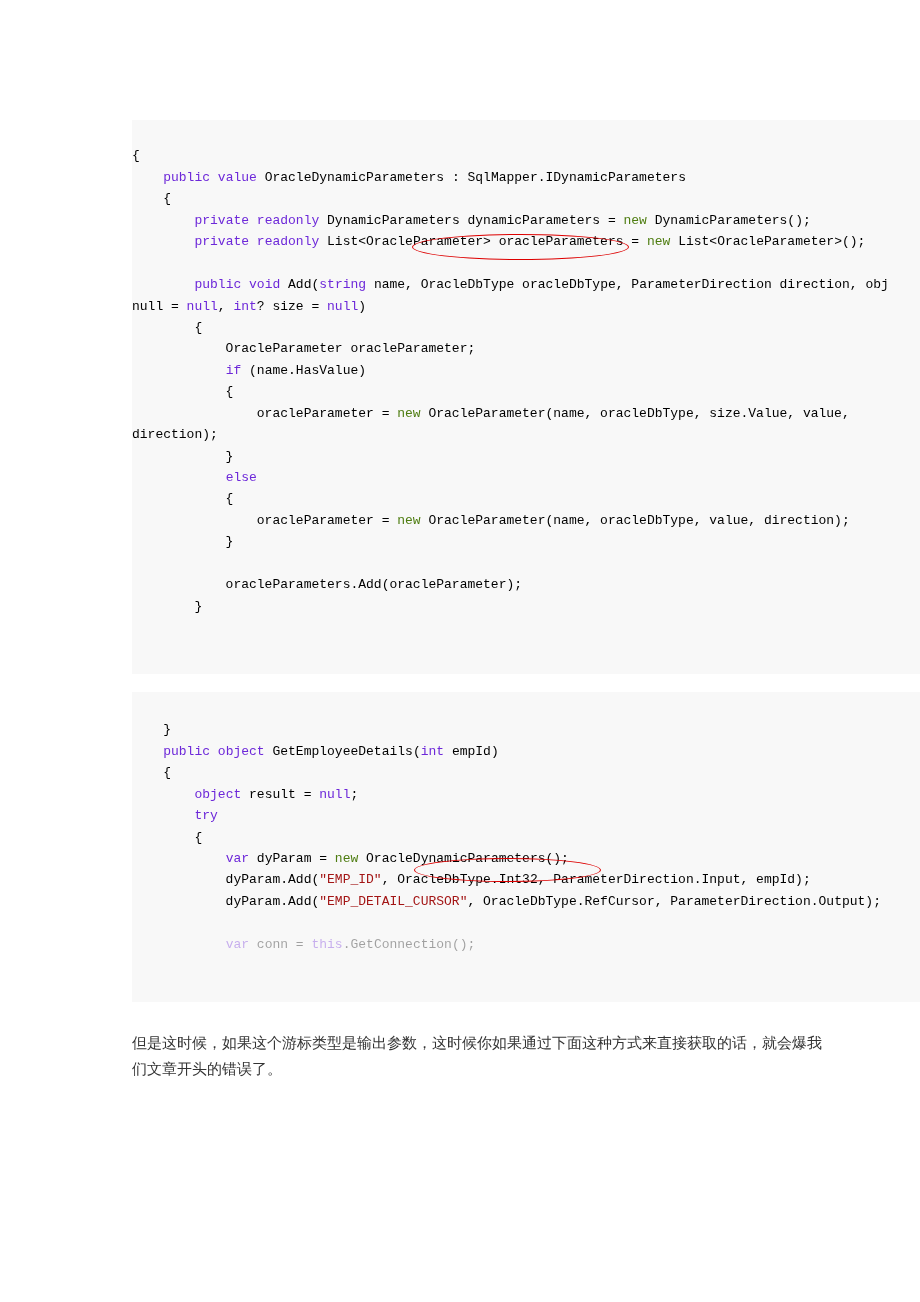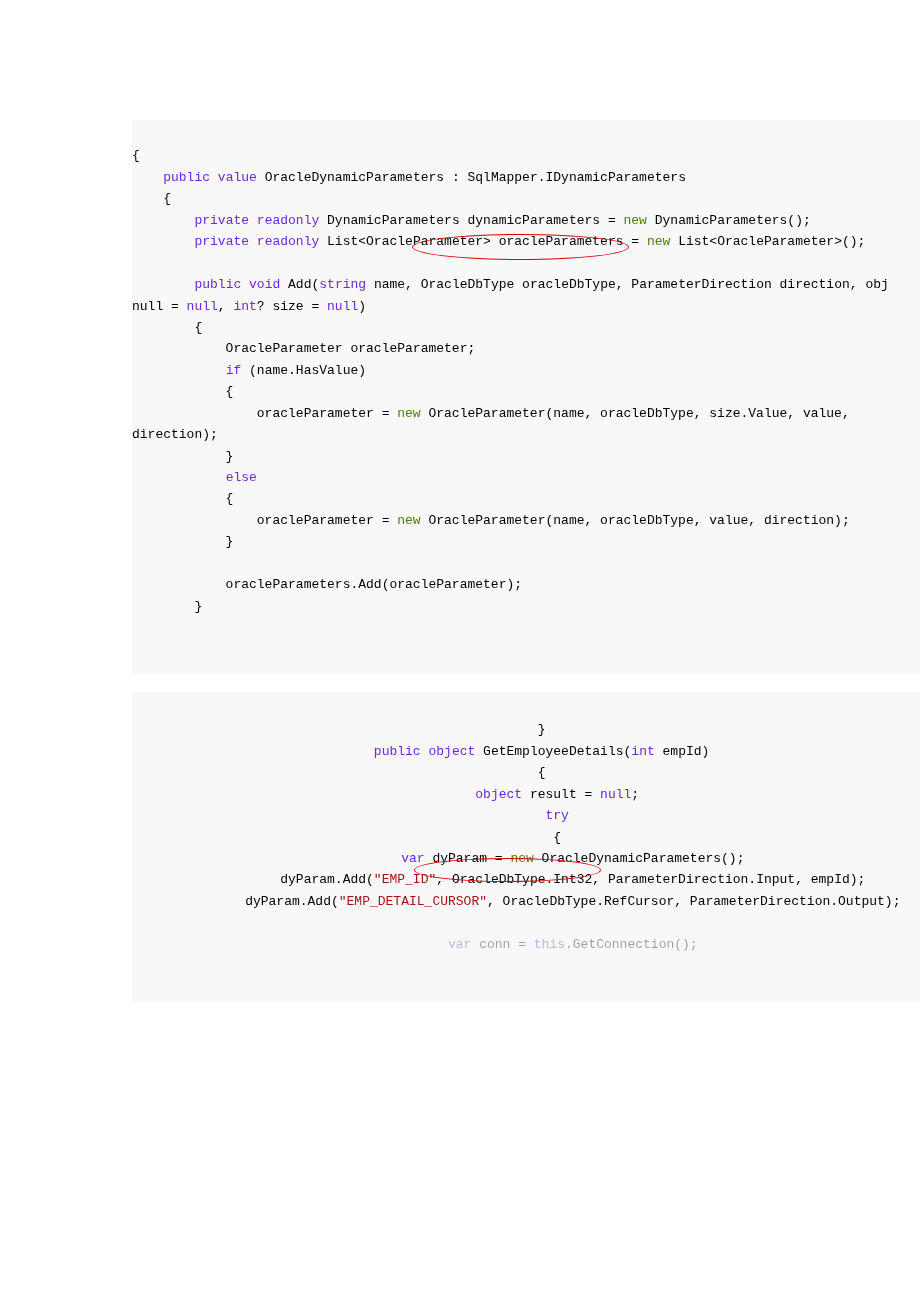--- a/index.html
+++ b/index.html
@@ -23,21 +23,20 @@
     margin-left: 132px;
     margin-right: 0;
   }
   .code-block-1 {
     margin-top: 120px;
     padding: 4px 0 14px 0;
   }
   .code-block-2 {
     margin-top: 18px;
     padding: 6px 0 4px 0;
-    text-align: center;
   }
   .paragraph {
     font-size: 15px;
     color: #333;
     margin: 28px 0 18px 132px;
     line-height: 1.7;
     max-width: 700px;
   }
   .tok-keyword { color: #6d28d9; }
   .tok-new { color: #4d7c0f; }
@@ -89,14 +88,15 @@
 <span><span>        </span><span class="tok-keyword">try</span></span>
 <span>        {</span>
 <span><span>            </span><span class="tok-keyword">var</span><span> dyParam = </span><span class="tok-new">new</span><span> OracleDynamicParameters();</span></span>
 <span><span>            dyParam.Add(</span><span class="tok-string">"EMP_ID"</span><span>, OracleDbType.Int32, ParameterDirection.Input, empId);</span></span>
 <span><span>            dyParam.Add(</span><span class="tok-string">"EMP_DETAIL_CURSOR"</span><span>, OracleDbType.RefCursor, ParameterDirection.Output);</span></span>
 
 <span style="opacity:0.35;"><span>            </span><span class="tok-keyword">var</span><span> conn = </span><span class="tok-keyword">this</span><span>.GetConnection();</span></span>
     <div class="ellipse-annotation" style="left:282px; top:166px; width:185px; height:22px;"></div>
   </div>
 
+  <p class="paragraph">但是这时候，如果这个游标类型是输出参数，这时候你如果通过下面这种方式来直接获取的话，就会爆我们文章开头的错误了。</p>
 
 </div>
 
 </body></html>

